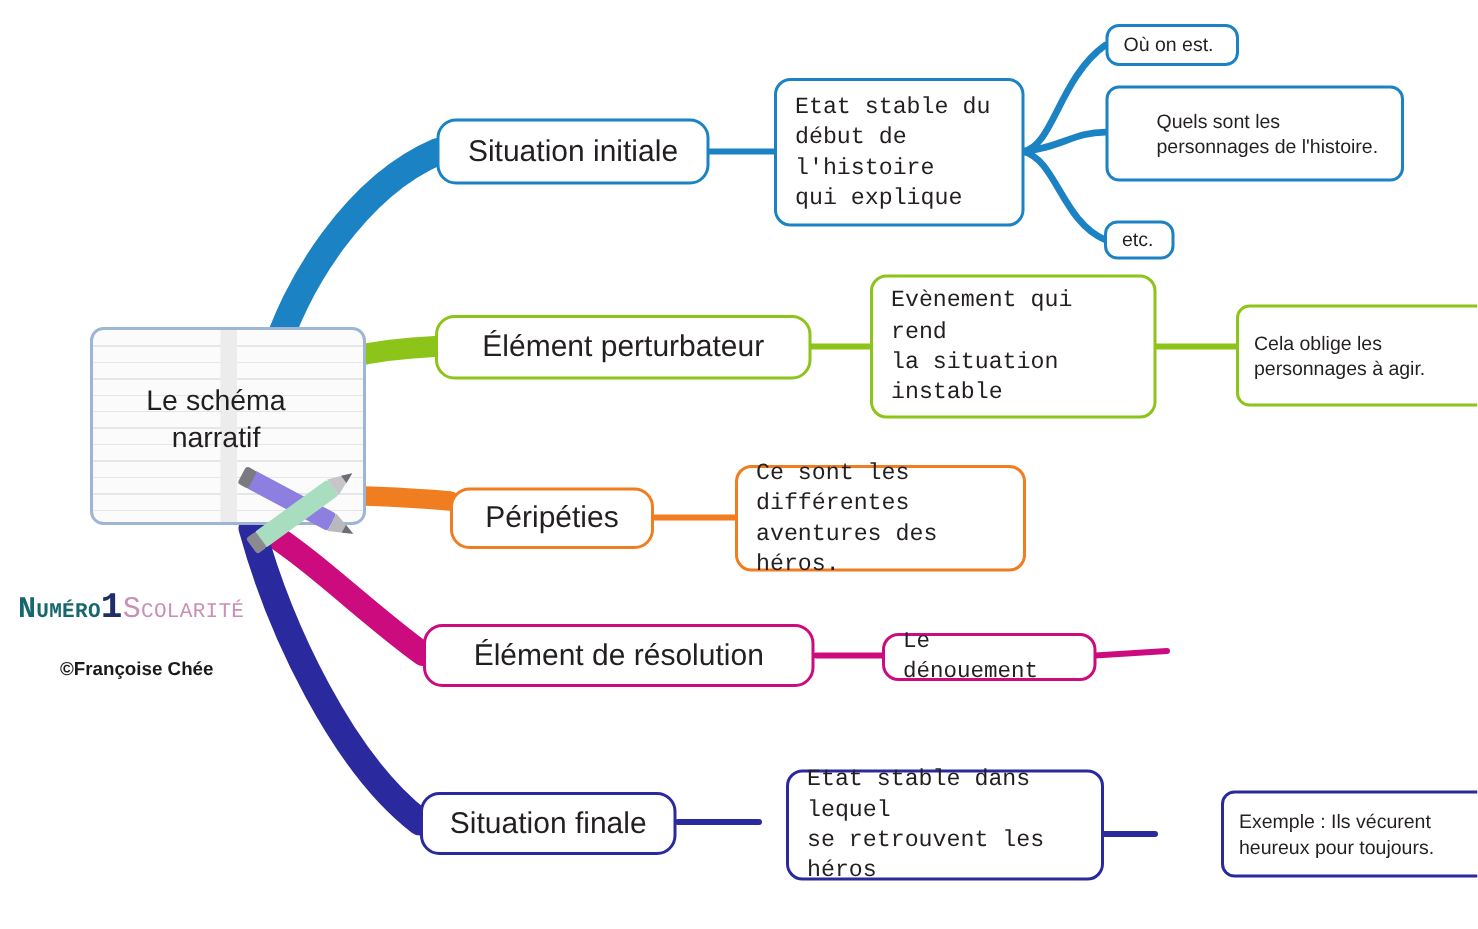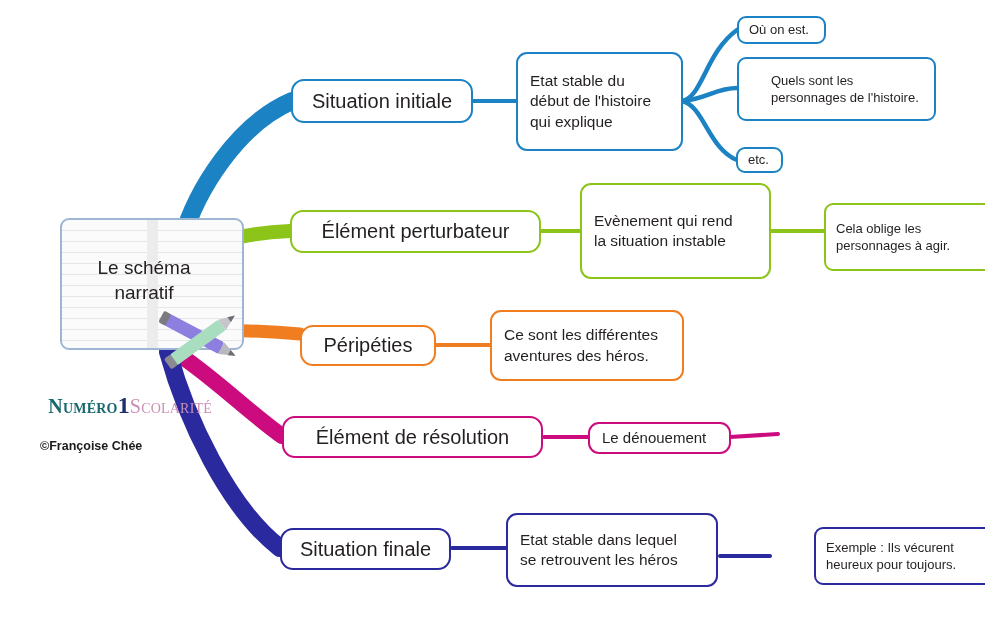--- a/index.html
+++ b/index.html
@@ -40,20 +40,21 @@
     border-radius: 13px;
     font-size: 20px;
     justify-content: center;
     text-align: center;
   }
   .node.detail {
     border-width: 2.4px;
     font-size: 15.5px;
     line-height: 1.32;
     padding: 0 12px;
+    font-family: Liberation Mono, monospace;
   }
   .node.leaf {
     border-width: 2.2px;
     border-radius: 9px;
     font-size: 13px;
     line-height: 1.33;
     padding: 0 10px;
   }
 
   
@@ -124,25 +125,24 @@
 
   
   #logo {
     position: absolute;
     left: 12px;
     top: 392px;
     width: 200px;
     z-index: 6;
   }
   .logo-line {
-    font-family: Liberation Serif, serif;
+    font-family: Liberation Mono, monospace;
     font-size: 20px;
     letter-spacing: 0.2px;
     white-space: nowrap;
-    text-align: right;
   }
   .logo-numero {
     color: #17686e;
     font-variant: small-caps;
     font-weight: 700;
   }
   .logo-one {
     color: #1f2d6e;
     font-weight: 700;
     font-size: 24px;
@@ -262,21 +262,21 @@
   <div class="node main" style="left:282px; top:416px; width:261px; height:42px; border-color:#cc0b7f;">
     <span>Élément de résolution</span>
   </div>
   <div class="node detail" style="left:588px; top:422px; width:143px; height:32px; border-color:#cc0b7f; font-size:15px;">
     <span>Le dénouement</span>
   </div>
 
   <div class="node main" style="left:280px; top:528px; width:171px; height:42px; border-color:#2a2a9e;">
     <span>Situation finale</span>
   </div>
-  <div class="node detail" style="left:506px; top:513px; width:212px; height:74px; border-color:#2a2a9e;">
+  <div class="node detail" style="left:524px; top:513px; width:212px; height:74px; border-color:#2a2a9e;">
     <span>Etat stable dans lequel
 se retrouvent les héros</span>
   </div>
   <div class="node leaf" style="left:814px; top:527px; width:186px; height:58px; border-color:#2a2a9e;">
     <span>Exemple : Ils vécurent
 heureux pour toujours.</span>
   </div>
 
 </div>
 

